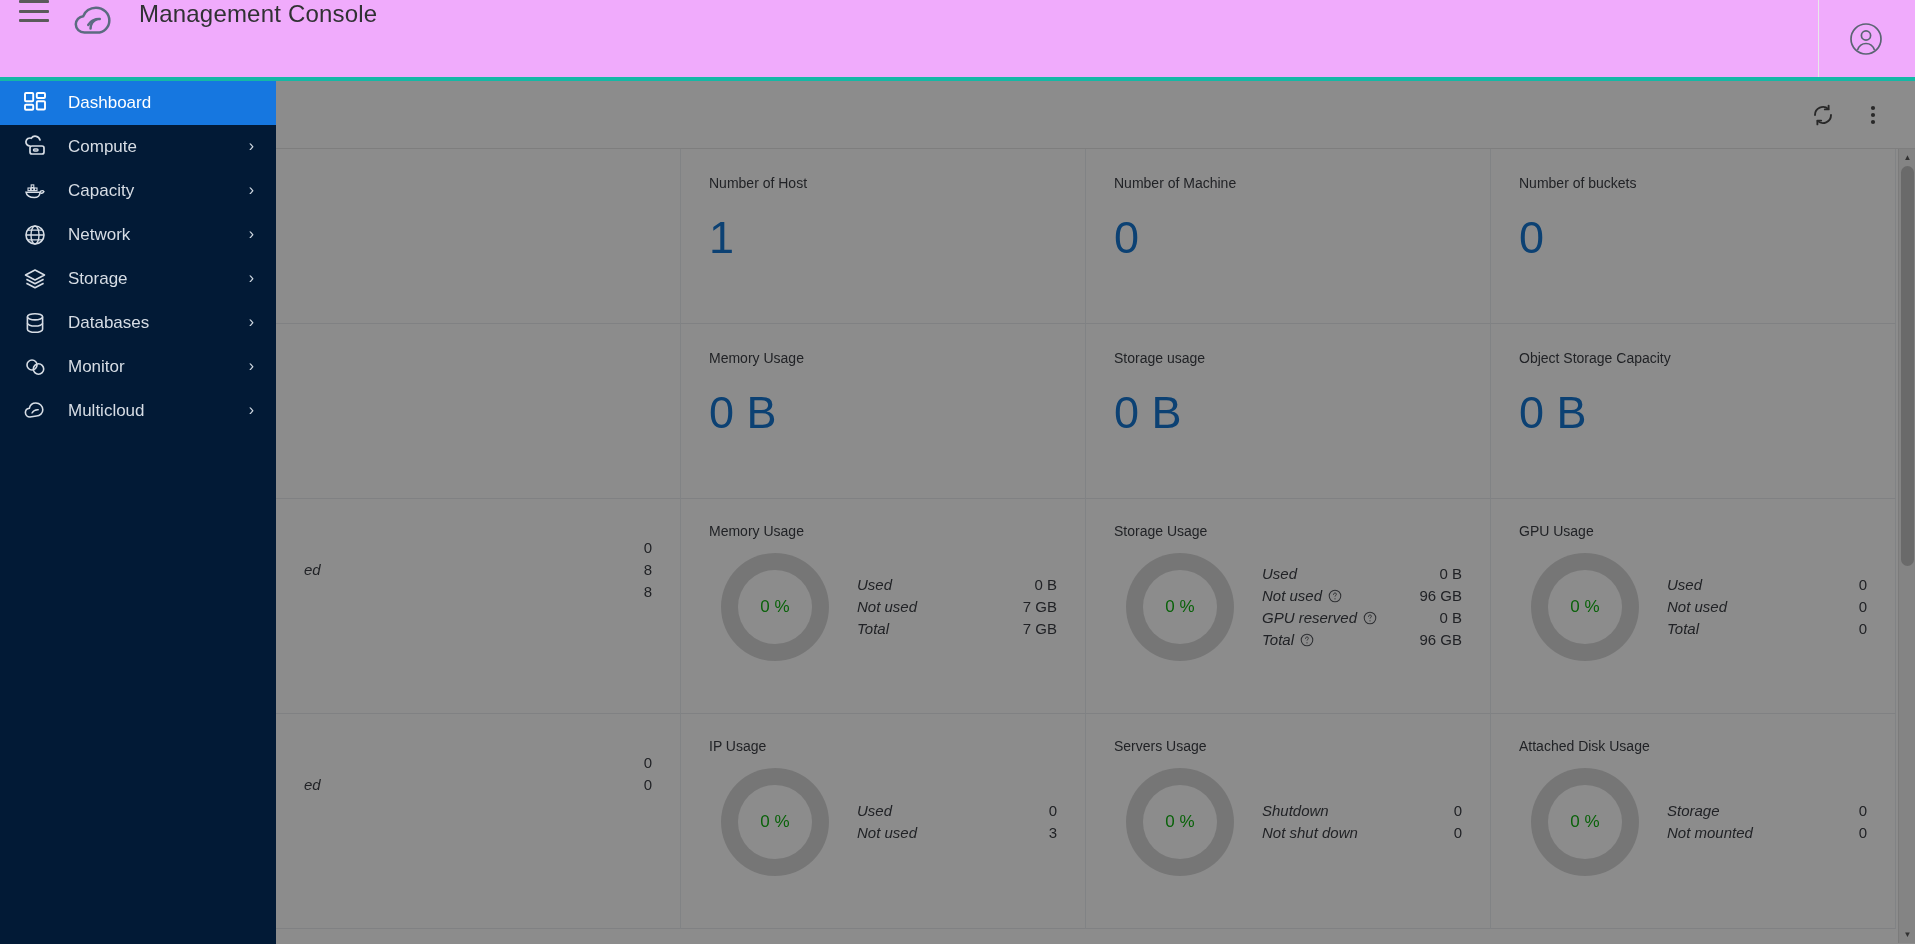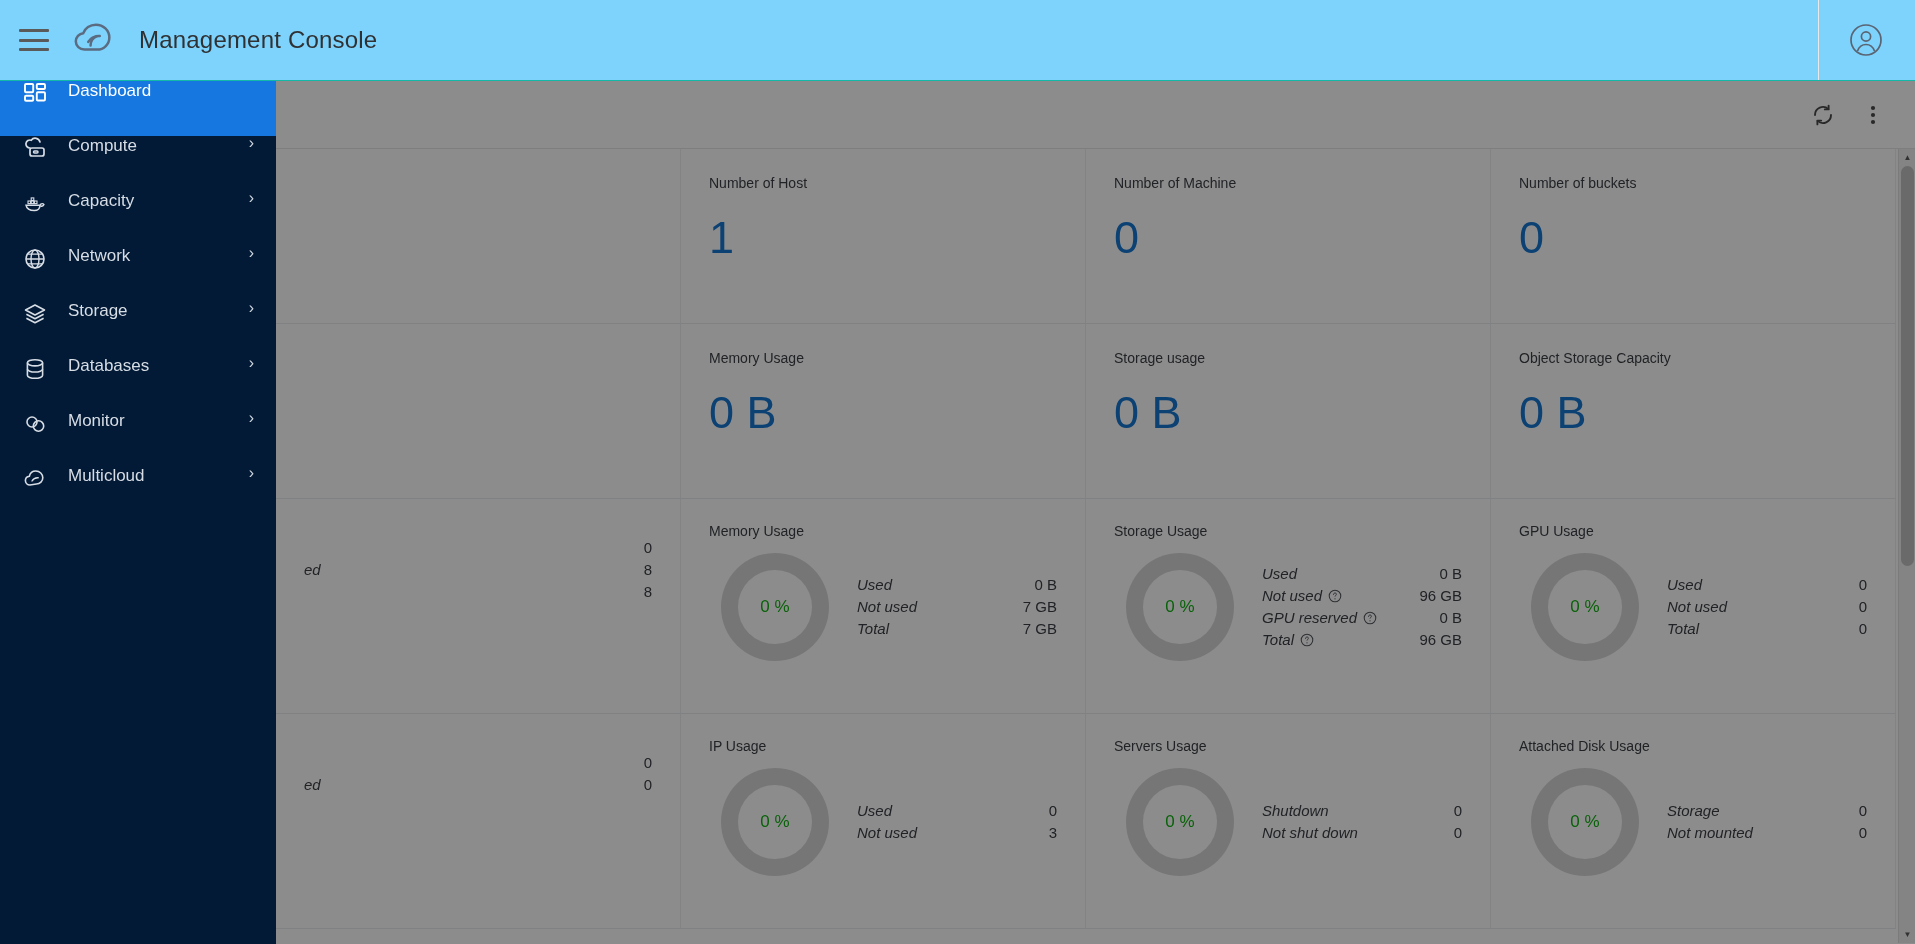--- a/index.html
+++ b/index.html
@@ -7,23 +7,23 @@
     width: 1915px; height: 944px;
     overflow: hidden;
     font-family: "Liberation Sans", sans-serif;
     background: #ffffff;
   }
 
   
   .topbar {
     position: absolute; top: 0; left: 0;
     width: 1915px; height: 81px;
-    background: #7dd3fc;
-    display: flex; align-items: center;
-    border-bottom: 1px solid #14b8a6;
+    background: #f0abfc;
+    display: flex; align-items: flex-start;
+    border-bottom: 4px solid #14b8a6;
     z-index: 40;
   }
   .hamburger {
     width: 30px; height: 22px;
     margin-left: 19px; margin-right: 22px;
     display: flex; flex-direction: column; justify-content: space-between;
     cursor: pointer;
   }
   .hamburger span { display: block; height: 3px; background: #5a5a5a; border-radius: 1px; }
   .brand-logo { width: 46px; height: 46px; flex: 0 0 auto; }
@@ -42,22 +42,22 @@
 
   
   .sidebar {
     position: absolute; top: 81px; left: 0;
     width: 276px; height: 863px;
     background: #021a36;
     z-index: 35;
     padding-top: 0;
   }
   .nav-item {
-    display: flex; 
-    height: 55px; padding: 0 22px 0 22px;
+    display: flex; align-items: center;
+    height: 44px; padding: 0 22px 0 22px;
     color: #d7dde5; cursor: pointer;
     position: relative;
   }
   .nav-item.active { background: #1677e0; color: #ffffff; }
   .nav-icon {
     width: 26px; height: 26px; flex: 0 0 26px;
     display: flex; align-items: center; justify-content: center;
     margin-right: 20px;
   }
   .nav-label { font-size: 17px; white-space: nowrap; }

